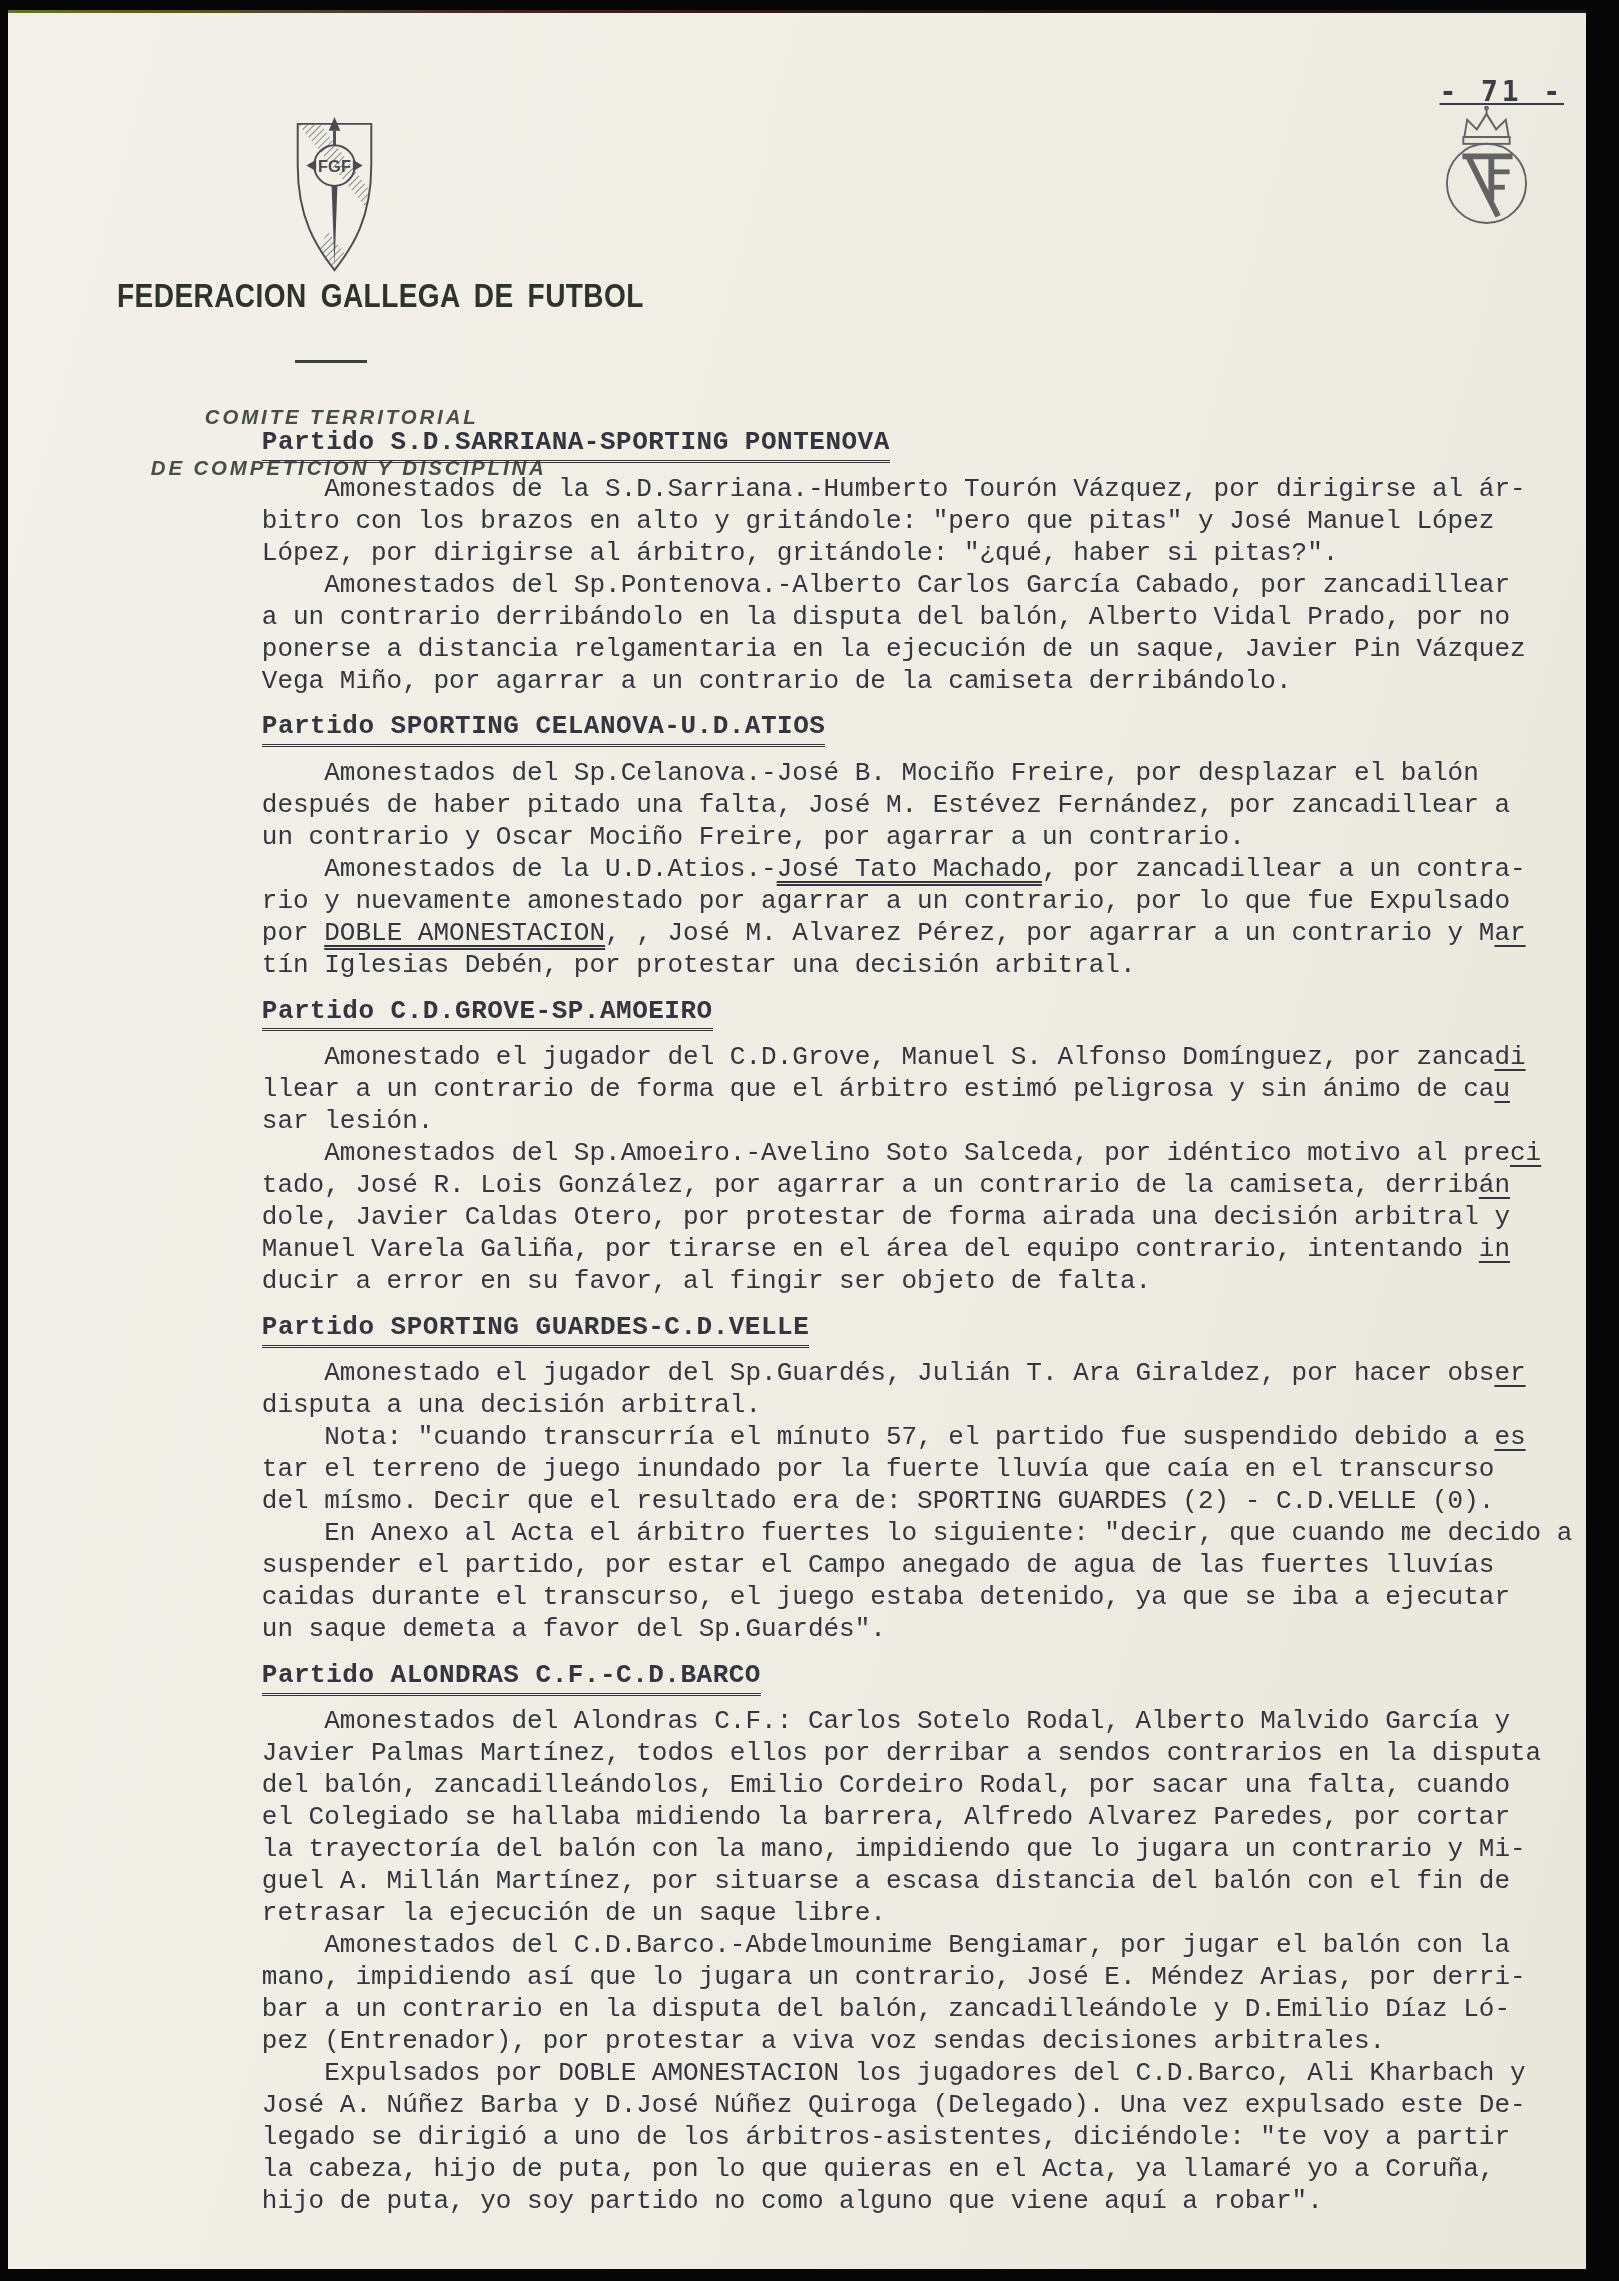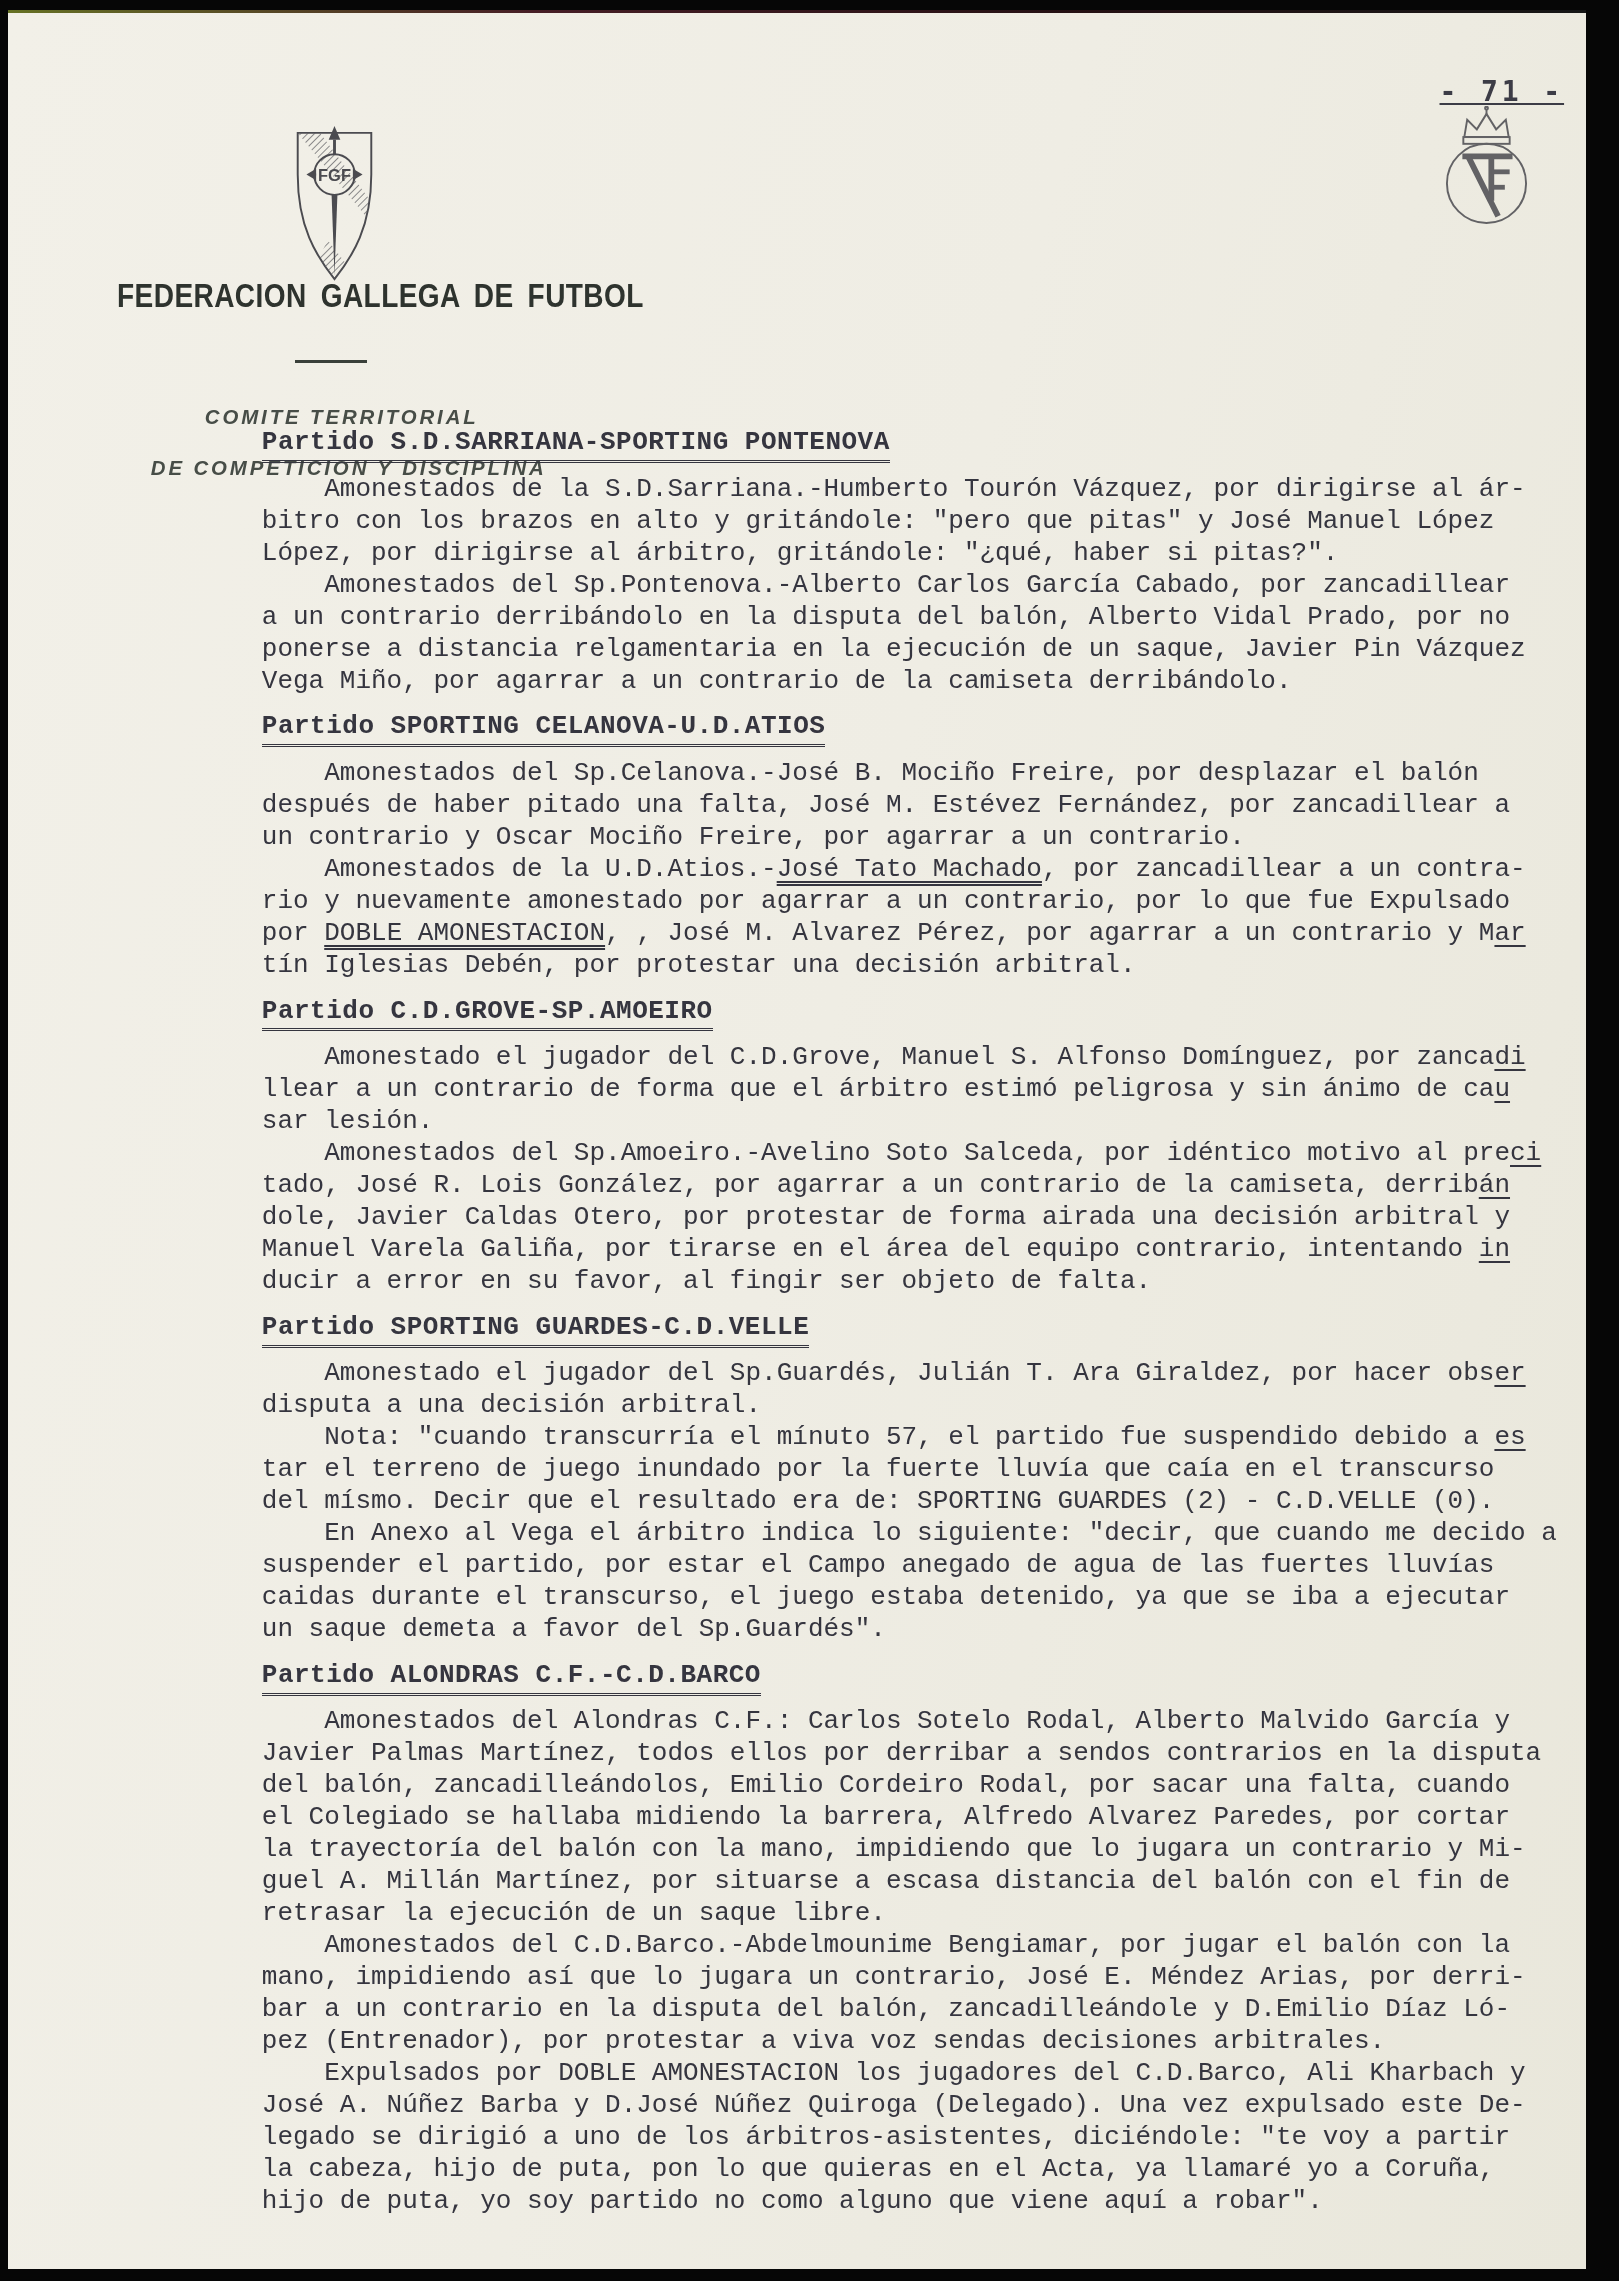--- a/index.html
+++ b/index.html
@@ -31,21 +31,21 @@
     position:absolute;font-family:"Liberation Sans",sans-serif;
     font-weight:bold;font-size:20.4px;color:#474d47;letter-spacing:2.9px;white-space:nowrap;font-style:italic;
   }
   .committee.l1{left:197px;top:393px;}
   .committee.l2{left:143px;top:444px;}
   .page-number{
     position:absolute;left:1397px;top:62px;width:194px;text-align:center;
     font-family:"DejaVu Sans Mono",monospace;font-weight:bold;
     font-size:28px;color:#3c3c46;letter-spacing:3.9px;white-space:nowrap;text-decoration:underline;
   }
-  .shield-logo{position:absolute;left:281px;top:111px;text-align:right;}
+  .shield-logo{position:absolute;left:281px;top:102px;text-align:right;}
   .crest-logo{position:absolute;left:1437px;top:93px;opacity:.85;}
   
   .doc-body{
     position:absolute;left:254px;top:400px;width:1329px;
     color:#35353f;font-size:26px;
   }
   .sec-h-wrap{margin:13.6px 0 9.7px 0;}
   .sec-h{
     display:inline-block;margin:0;font-size:26px;font-weight:bold;
     font-family:"Liberation Mono",monospace;
@@ -141,21 +141,21 @@
       <div class="bline">tado, José R. Lois González, por agarrar a un contrario de la camiseta, derrib<span class="su">án</span></div>
       <div class="bline">dole, Javier Caldas Otero, por protestar de forma airada una decisión arbitral y</div>
       <div class="bline">Manuel Varela Galiña, por tirarse en el área del equipo contrario, intentando <span class="su">in</span></div>
       <div class="bline">ducir a error en su favor, al fingir ser objeto de falta.</div>
       <div class="sec-h-wrap"><h2 class="sec-h">Partido SPORTING GUARDES-C.D.VELLE</h2></div>
       <div class="bline">    Amonestado el jugador del Sp.Guardés, Julián T. Ara Giraldez, por hacer obs<span class="su">er</span></div>
       <div class="bline">disputa a una decisión arbitral.</div>
       <div class="bline">    Nota: "cuando transcurría el mínuto 57, el partido fue suspendido debido a <span class="su">es</span></div>
       <div class="bline">tar el terreno de juego inundado por la fuerte lluvía que caía en el transcurso</div>
       <div class="bline">del mísmo. Decir que el resultado era de: SPORTING GUARDES (2) - C.D.VELLE (0).</div>
-      <div class="bline">    En Anexo al Vega el árbitro indica lo siguiente: "decir, que cuando me decido a</div>
+      <div class="bline">    En Anexo al Acta el árbitro fuertes lo siguiente: "decir, que cuando me decido a</div>
       <div class="bline">suspender el partido, por estar el Campo anegado de agua de las fuertes lluvías</div>
       <div class="bline">caidas durante el transcurso, el juego estaba detenido, ya que se iba a ejecutar</div>
       <div class="bline">un saque demeta a favor del Sp.Guardés".</div>
       <div class="sec-h-wrap"><h2 class="sec-h">Partido ALONDRAS C.F.-C.D.BARCO</h2></div>
       <div class="bline">    Amonestados del Alondras C.F.: Carlos Sotelo Rodal, Alberto Malvido García y</div>
       <div class="bline">Javier Palmas Martínez, todos ellos por derribar a sendos contrarios en la disputa</div>
       <div class="bline">del balón, zancadilleándolos, Emilio Cordeiro Rodal, por sacar una falta, cuando</div>
       <div class="bline">el Colegiado se hallaba midiendo la barrera, Alfredo Alvarez Paredes, por cortar</div>
       <div class="bline">la trayectoría del balón con la mano, impidiendo que lo jugara un contrario y Mi-</div>
       <div class="bline">guel A. Millán Martínez, por situarse a escasa distancia del balón con el fin de</div>

